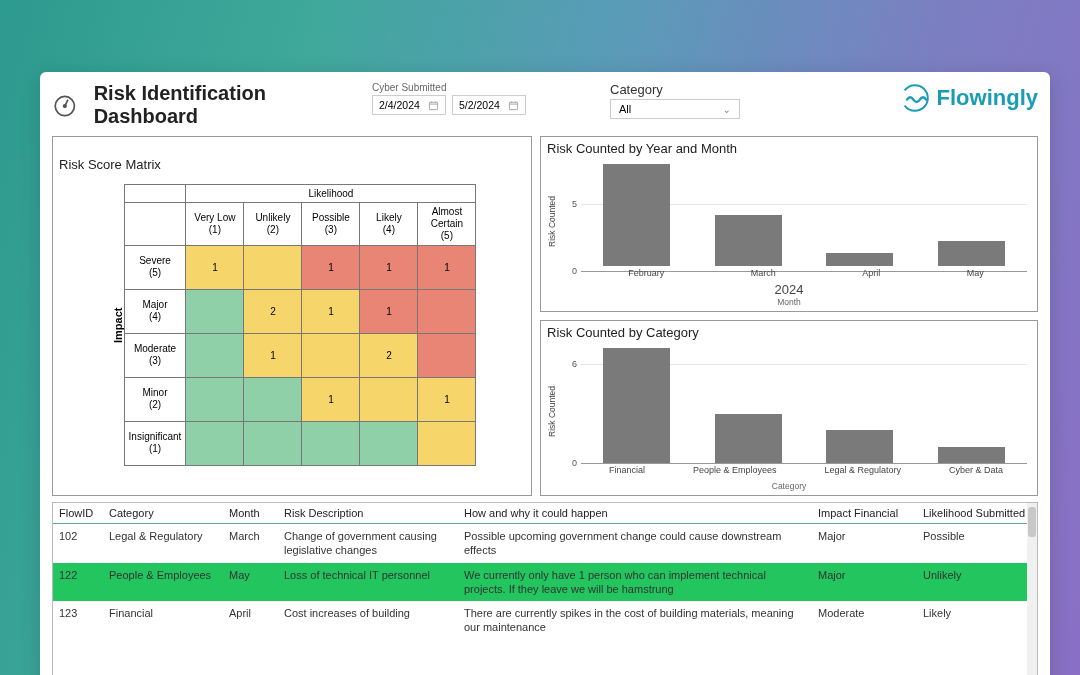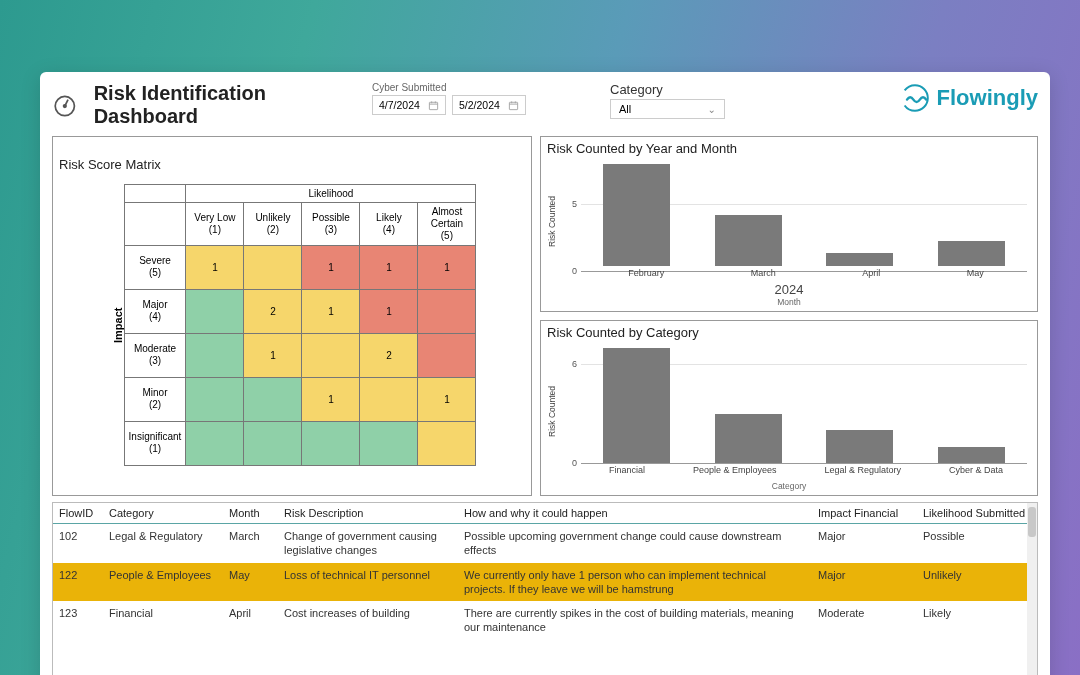--- a/index.html
+++ b/index.html
@@ -49,21 +49,21 @@
     background:#fff;
     width:74px;
     justify-content:space-between;
   }
   .cal-icon { width:11px; height:11px; opacity:.6; }
   .select-box {
     border:1px solid #ccc;
     font-size:11px;
     padding:3px 8px;
     background:#fff;
-    width:115px;
+    width:130px;
     display:flex;
     justify-content:space-between;
     align-items:center;
   }
   .chev { font-size:10px; color:#888; }
   .logo { margin-left:auto; display:flex; align-items:center; gap:6px; color:#1a9cb5; font-weight:600; font-size:22px; }
   .logo-mark { width:32px; height:32px; }
 
   .mid { display:flex; gap:8px; height: 360px; }
   .panel { border:1px solid #999; background:#fff; padding:20px 6px; }
@@ -95,21 +95,21 @@
   .bar-wrap { display:flex; flex-direction:column; align-items:center; flex:1; height:100%; justify-content:flex-end;}
   .bar { width:60%; background:#7a7a7a; }
   .xtick { position:absolute; bottom:6px; left:28px; right:4px; display:flex; justify-content:space-around; font-size:9px; color:#444;}
   .chart-sub { font-size:13px; color:#444; text-align:center; margin-top:-2px;}
   .chart-sub2 { font-size:8.5px; color:#666; text-align:center;}
 
   .bottom { flex:1; border:1px solid #bbb; overflow:hidden; position:relative;}
   table.data { width:100%; border-collapse:collapse; font-size:11px; color:#333;}
   table.data thead th { text-align:left; font-weight:400; padding:4px 6px; border-bottom:1px solid #5aa5a5; color:#222;}
   table.data tbody td { padding:5px 6px; vertical-align:top; line-height:1.3;}
-  table.data tbody tr.alt { background:#eab308; }
+  table.data tbody tr.alt { background:#22c55e; }
   .scroll-hint { position:absolute; right:0; top:0; bottom:0; width:10px; background:#f0f0f0;}
   .scroll-thumb { position:absolute; right:1px; top:4px; width:8px; height:30px; background:#c8c8c8; border-radius:3px;}
 </style>
 </head>
 <body>
 
 <div class="dashboard">
 
   <div class="header">
     <div class="title-wrap">
@@ -121,21 +121,21 @@
           </svg>
       </span>
       <h1 class="dash-title">Risk Identification Dashboard</h1>
     </div>
 
     <div class="filters">
       <div class="filter-group">
         <span class="filter-label">Cyber Submitted</span>
         <div class="date-row">
           <div class="date-box">
-            <span>4/7/2024</span>
+            <span>2/4/2024</span>
             <svg class="cal-icon" viewBox="0 0 24 24" fill="none" stroke="#666" stroke-width="2">
                 <rect x="3" y="5" width="18" height="16" rx="1"></rect>
                 <path d="M3 9h18M8 3v4M16 3v4"></path>
               </svg>
           </div>
           <div class="date-box">
             <span>5/2/2024</span>
             <svg class="cal-icon" viewBox="0 0 24 24" fill="none" stroke="#666" stroke-width="2">
                 <rect x="3" y="5" width="18" height="16" rx="1"></rect>
                 <path d="M3 9h18M8 3v4M16 3v4"></path>

